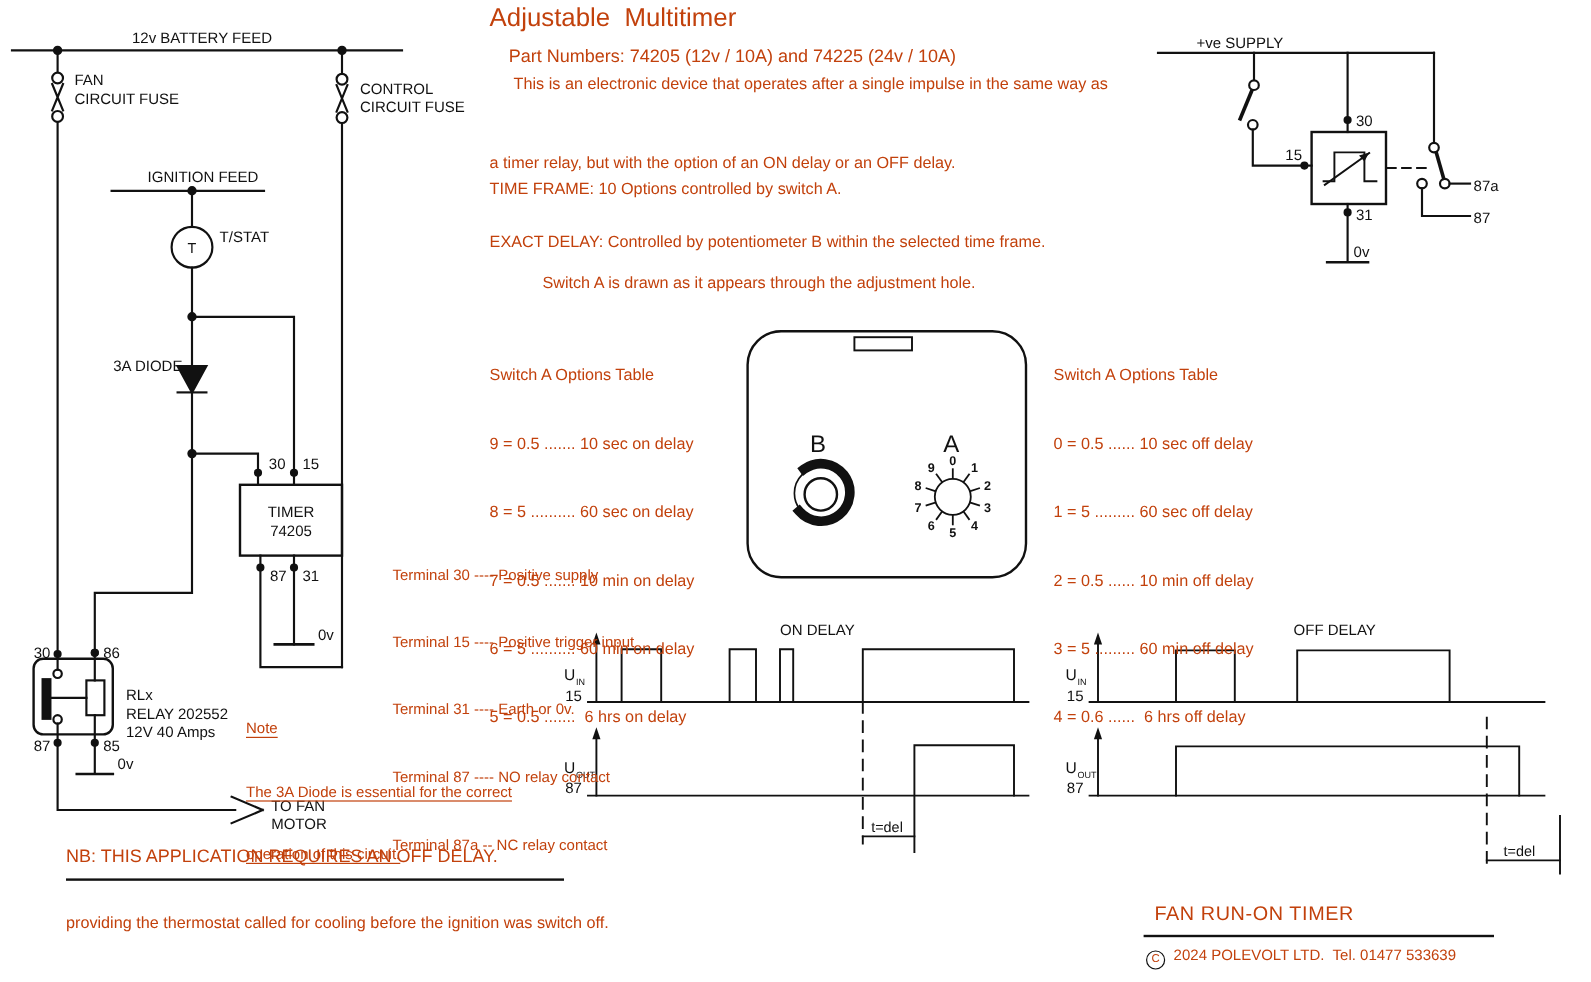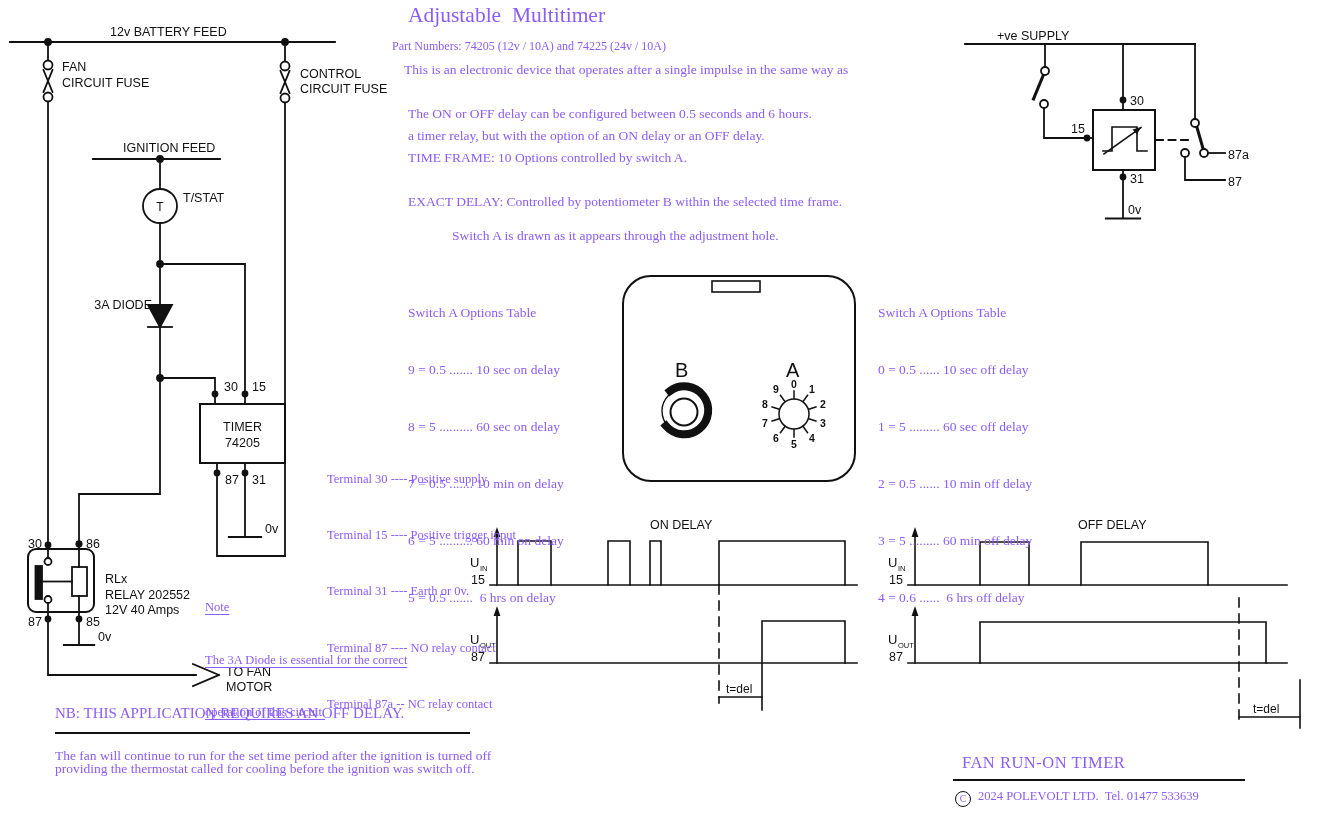--- a/index.html
+++ b/index.html
@@ -1,18 +1,18 @@
 <!DOCTYPE html>
 <html><head>
 <meta charset="utf-8">
 <style>
   html,body{margin:0;padding:0;background:#fff;}
   #page{position:relative;width:1326px;height:818px;background:#fff;overflow:hidden;
         font-family:"Liberation Sans", sans-serif;color:#111;}
-  .t{position:absolute;white-space:pre;color:#8b5cf6;font-family:Liberation Serif, serif;}
+  .t{position:absolute;white-space:pre;color:#c2410c;}
   svg text{font-family:"Liberation Sans", sans-serif;fill:#111;}
   .rule{position:absolute;background:#111;}
   .u{text-decoration:underline;text-underline-offset:3px;}
   .copy{display:inline-block;width:14px;height:14px;border:1.2px solid #111;border-radius:50%;
         font-size:9.5px;line-height:14px;text-align:center;margin-right:7px;vertical-align:-2px;}
 </style>
 </head>
 <body>
 
 <div id="page">
@@ -269,24 +269,23 @@
     <text x="889" y="584">15</text>
     <text x="888" y="644" font-size="13">U</text>
     <text x="898" y="648" font-size="7.5">OUT</text>
     <text x="889" y="661">87</text>
     <text x="726" y="693" font-size="12">t=del</text>
     <text x="1253" y="713" font-size="12">t=del</text>
   </g>
 </svg>
 
 <div class="t" style="left:408px;top:3px;font-size:21.5px;">Adjustable  Multitimer</div>
-<div class="t" style="left:392px;top:39px;font-size:12px;">Part Numbers: 74205 (12v / 10A) and 74225 (24v / 10A)</div>
-<div class="t" style="left:404px;top:62px;font-size:13.5px;">This is an electronic device that operates after a single impulse in the same way as</div>
+<div class="t" style="left:424px;top:39px;font-size:15px;">Part Numbers: 74205 (12v / 10A) and 74225 (24v / 10A)</div>
+<div class="t" style="left:428px;top:62px;font-size:13.5px;">This is an electronic device that operates after a single impulse in the same way as</div>
 <div class="t" style="left:408px;top:84px;font-size:13.5px;margin-top:44px;">a timer relay, but with the option of an ON delay or an OFF delay.</div>
-<div class="t" style="left:408px;top:106px;font-size:13.5px;">The ON or OFF delay can be configured between 0.5 seconds and 6 hours.</div>
 <div class="t" style="left:408px;top:150px;font-size:13.5px;">TIME FRAME: 10 Options controlled by switch A.</div>
 <div class="t" style="left:408px;top:194px;font-size:13.5px;">EXACT DELAY: Controlled by potentiometer B within the selected time frame.</div>
 <div class="t" style="left:408px;top:228px;font-size:13.5px;margin-left:44px;">Switch A is drawn as it appears through the adjustment hole.</div>
 
 <div class="t" style="left:408px;top:265px;font-size:13.5px;line-height:19px;">
   <div>Switch A Options Table</div>
   <div>9 = 0.5 ....... 10 sec on delay</div>
   <div>8 = 5 .......... 60 sec on delay</div>
   <div>7 = 0.5 ....... 10 min on delay</div>
   <div>6 = 5 .......... 60 min on delay</div>
@@ -311,20 +310,19 @@
 </div>
 
 <div class="t" style="left:205px;top:564px;font-size:12.5px;line-height:17.5px;">
   <div class="u">Note</div>
   <div class="u">The 3A Diode is essential for the correct</div>
   <div class="u">operation of this circuit.</div>
 </div>
 
 <div class="t" style="left:55px;top:705px;font-size:15px;">NB: THIS APPLICATION REQUIRES AN OFF DELAY.</div>
 <div class="rule" style="left:55px;top:732px;width:415px;height:1.5px;"></div>
-<div class="t" style="left:55px;top:748px;font-size:13.5px;">The fan will continue to run for the set time period after the ignition is turned off</div>
 <div class="t" style="left:55px;top:761px;font-size:13.5px;">providing the thermostat called for cooling before the ignition was switch off.</div>
 
 <div class="t" style="left:962px;top:753px;font-size:16.5px;letter-spacing:.5px;">FAN RUN-ON TIMER</div>
 <div class="rule" style="left:953px;top:779px;width:292px;height:1.5px;"></div>
 <div class="t" style="left:955px;top:789px;font-size:12.5px;"><span class="copy">C</span><span>2024 POLEVOLT LTD.  Tel. 01477 533639</span></div>
 
 </div>
 
 </body></html>

